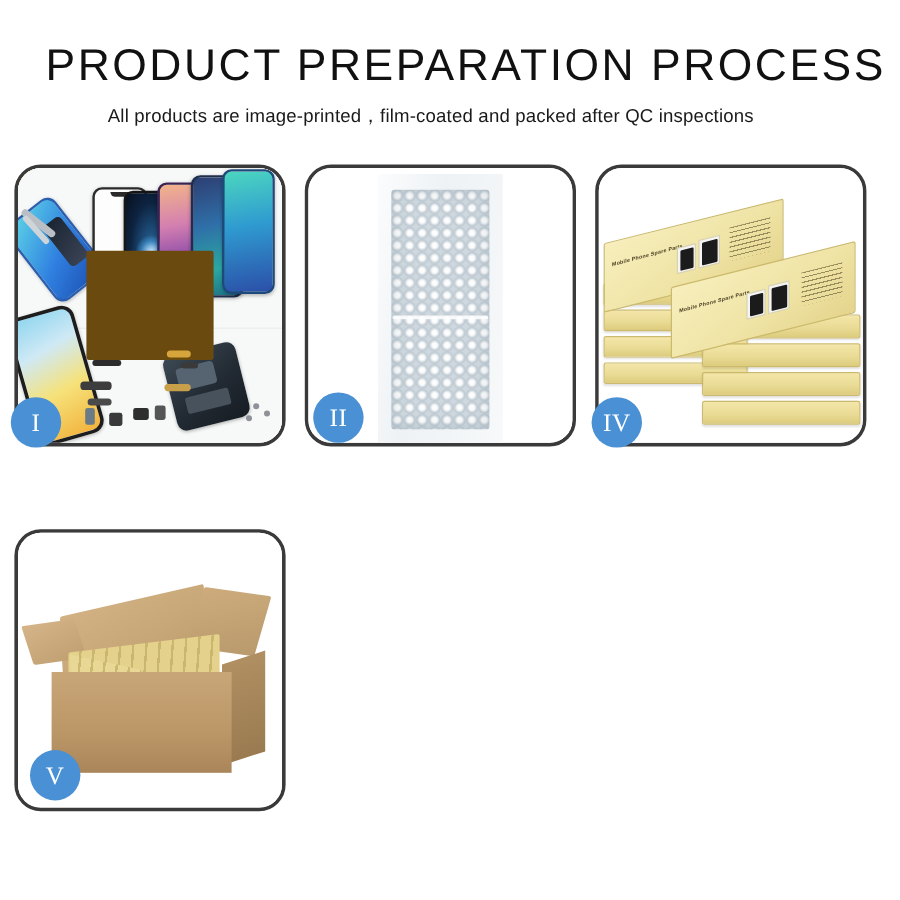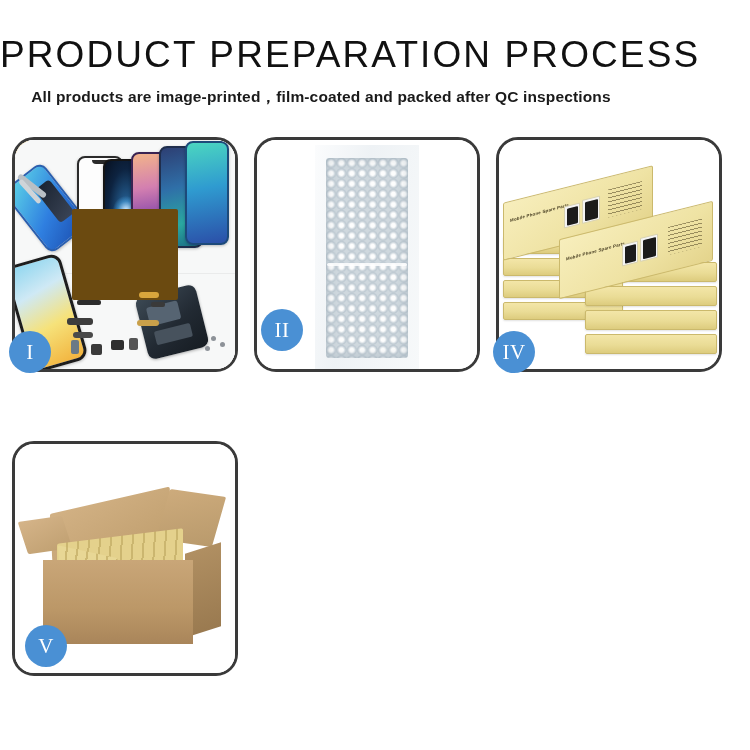--- a/index.html
+++ b/index.html
@@ -15,37 +15,37 @@
     position: relative;
   }
   .page {
     width: 750px;
     height: 750px;
     position: relative;
     background: #ffffff;
   }
 
   
-  .header { position: absolute; top: 0; left: 0; width: 642px; }
+  .header { position: absolute; top: 0; left: 0; width: 642px; padding-left: 38px; }
   .title {
     text-align: center;
     font-size: 37px;
     font-weight: 500;
     letter-spacing: 2.1px;
     color: #111111;
     margin: 0;
     padding-top: 36px;
     line-height: 1.05;
     white-space: nowrap;
     font-family: "Liberation Sans", sans-serif;
   }
   .subtitle {
     text-align: center;
     font-size: 15.5px;
-    font-weight: 700;
+    font-weight: 400;
     color: #1a1a1a;
     margin: 0;
     padding-top: 12px;
     letter-spacing: 0.15px;
     white-space: nowrap;
   }
 
   
   .grid {
     position: absolute;
@@ -84,21 +84,21 @@
     font-family: "Liberation Serif", serif;
     font-size: 21px;
     display: flex;
     align-items: center;
     justify-content: center;
     letter-spacing: 0.5px;
     z-index: 6;
   }
   .badge-out { left: -6px;  bottom: -4px; }
   .badge-in  { left: 10px;  bottom: 6px;  }
-  .badge-mid { left: 4px;   bottom: 18px;  }
+  .badge-mid { left: 4px;   bottom: 0px;  }
 
   
   .p1-bg { position:absolute; inset:0; background:#f7f8f8; }
   .p1-bg:after{
     content:""; position:absolute; left:0; right:0; top:58%;
     height:1px; background:rgba(0,0,0,.05);
   }
   .phone {
     position: absolute;
     border-radius: 9px;

